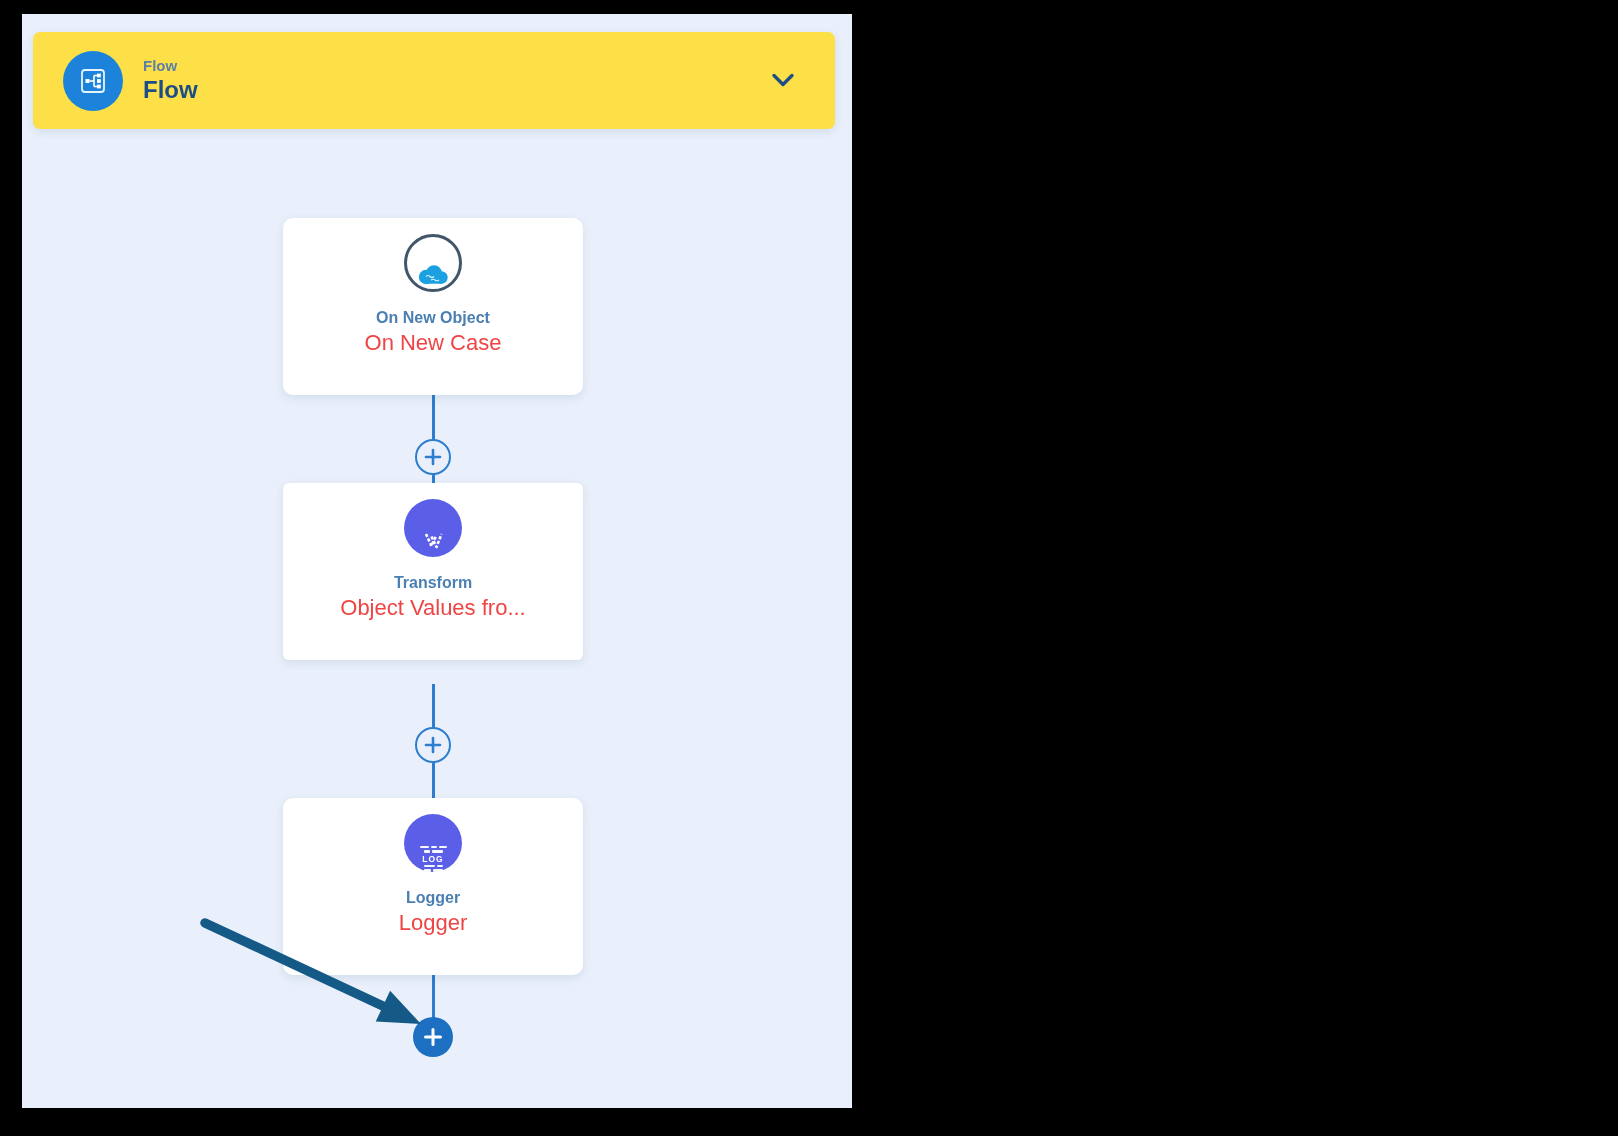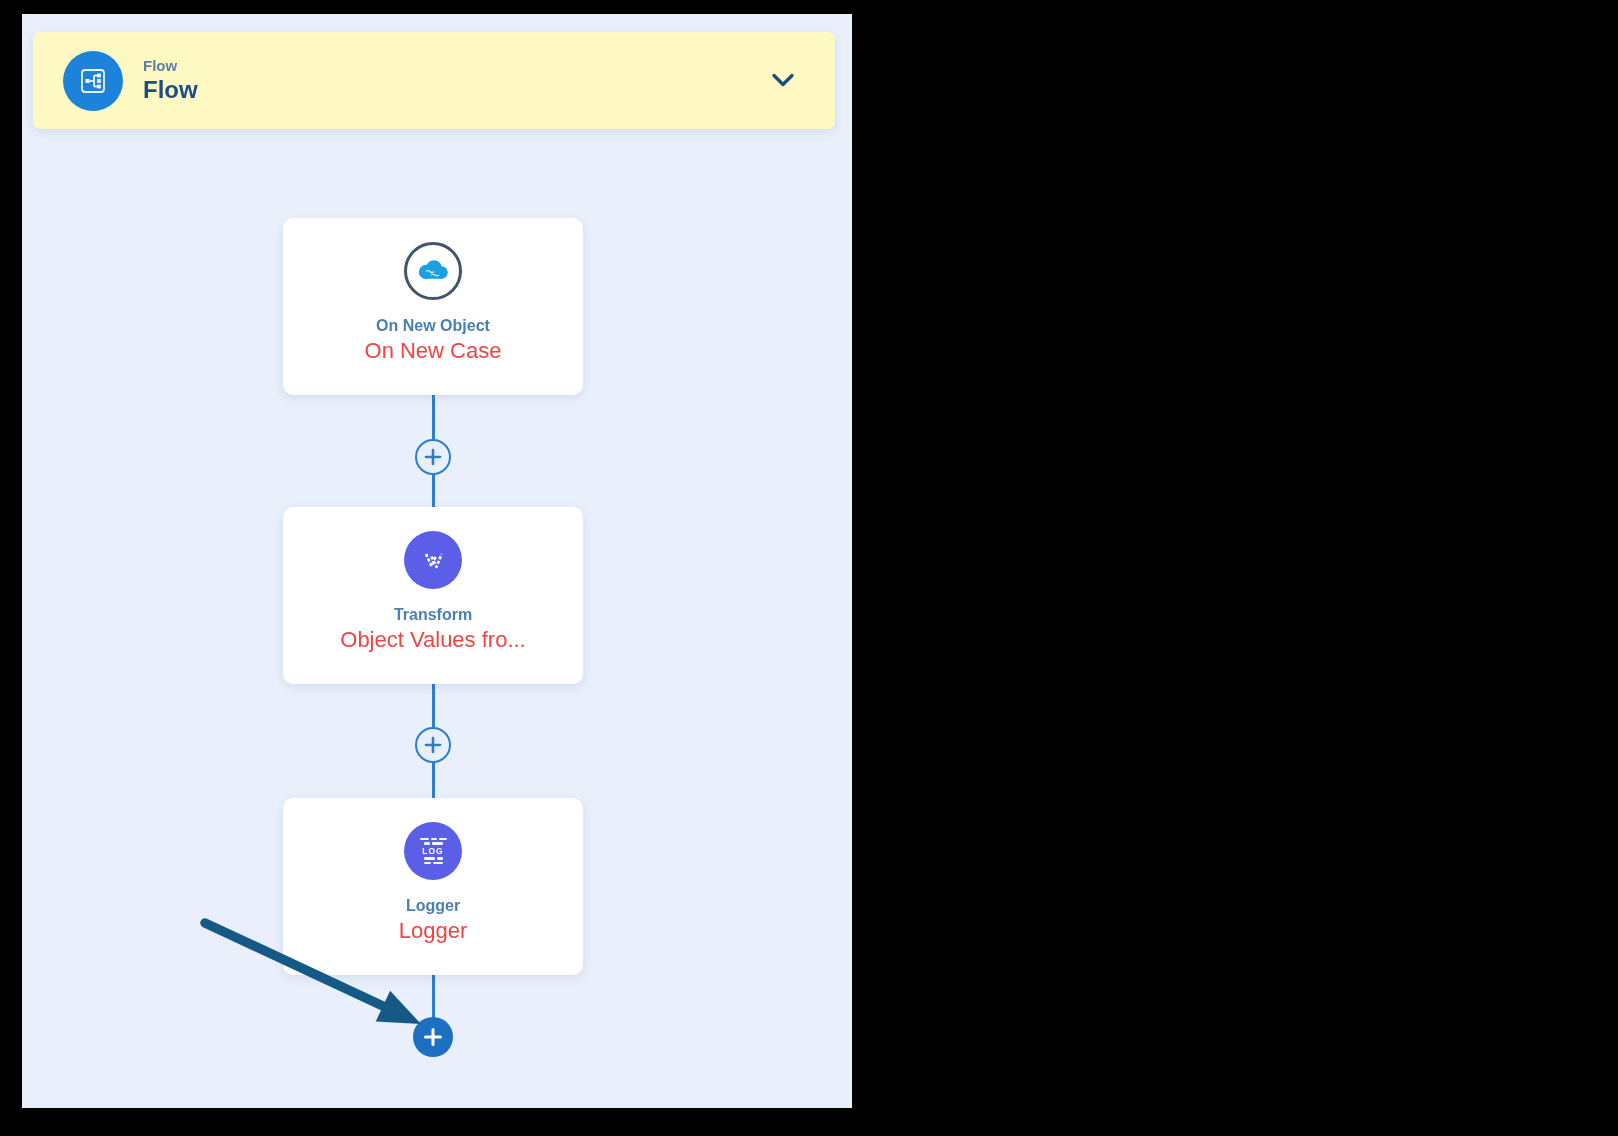--- a/index.html
+++ b/index.html
@@ -13,49 +13,49 @@
   
   .canvas{
     position:absolute;left:22px;top:14px;
     width:830px;height:1094px;
     background:#e9f0fb;
   }
   
   .header-card{
     position:absolute;left:11px;top:18px;
     width:802px;height:97px;
-    background:#fef9c3;border-radius:7px;
+    background:#fde047;border-radius:7px;
     box-shadow:0 3px 10px rgba(20,50,100,0.10);
     display:flex;align-items:center;
     padding:16px 30px;box-sizing:border-box;
   }
   .header-icon-circle{
     width:60px;height:60px;border-radius:50%;
     background:#1d83da;flex:0 0 auto;
     display:flex;align-items:center;justify-content:center;
   }
   .header-text{margin-left:20px;line-height:1.15;}
   .header-type{font-size:15px;font-weight:700;color:#5c7fa8;}
   .header-title{font-size:24px;font-weight:600;color:#1c4d86;margin-top:2px;}
   .header-chevron{margin-left:auto;margin-right:10px;display:flex;align-items:center;}
 
   
   .node-card{
     position:absolute;left:261px;width:300px;height:177px;
     background:#ffffff;border-radius:10px;
     box-shadow:0 3px 10px rgba(20,50,100,0.10);
     display:flex;flex-direction:column;align-items:center;
-    box-sizing:border-box;padding-top:24px;
+    box-sizing:border-box;padding-top:16px;
   }
   .node-card.n1{top:204px;}
-  .node-card.n2{top:493px;}
+  .node-card.n2{top:469px;border-radius:6px;}
   .node-card.n3{top:784px;}
   .node-icon{
     width:58px;height:58px;border-radius:50%;
-    display:flex;align-items:center;justify-content:center;
+    display:flex;align-items:flex-end;justify-content:center;
     flex:0 0 auto;box-sizing:border-box;
   }
   .icon-outlined{background:#ffffff;border:3px solid #42566b;}
   .icon-purple{background:#5b5fe8;}
   .node-type{font-size:16px;font-weight:700;color:#4a7fb2;margin-top:17px;}
   .node-title{font-size:22px;font-weight:500;color:#ef4444;margin-top:3px;
     max-width:270px;white-space:nowrap;overflow:hidden;}
 
   
   .log-glyph{display:flex;flex-direction:column;align-items:center;gap:2px;}

